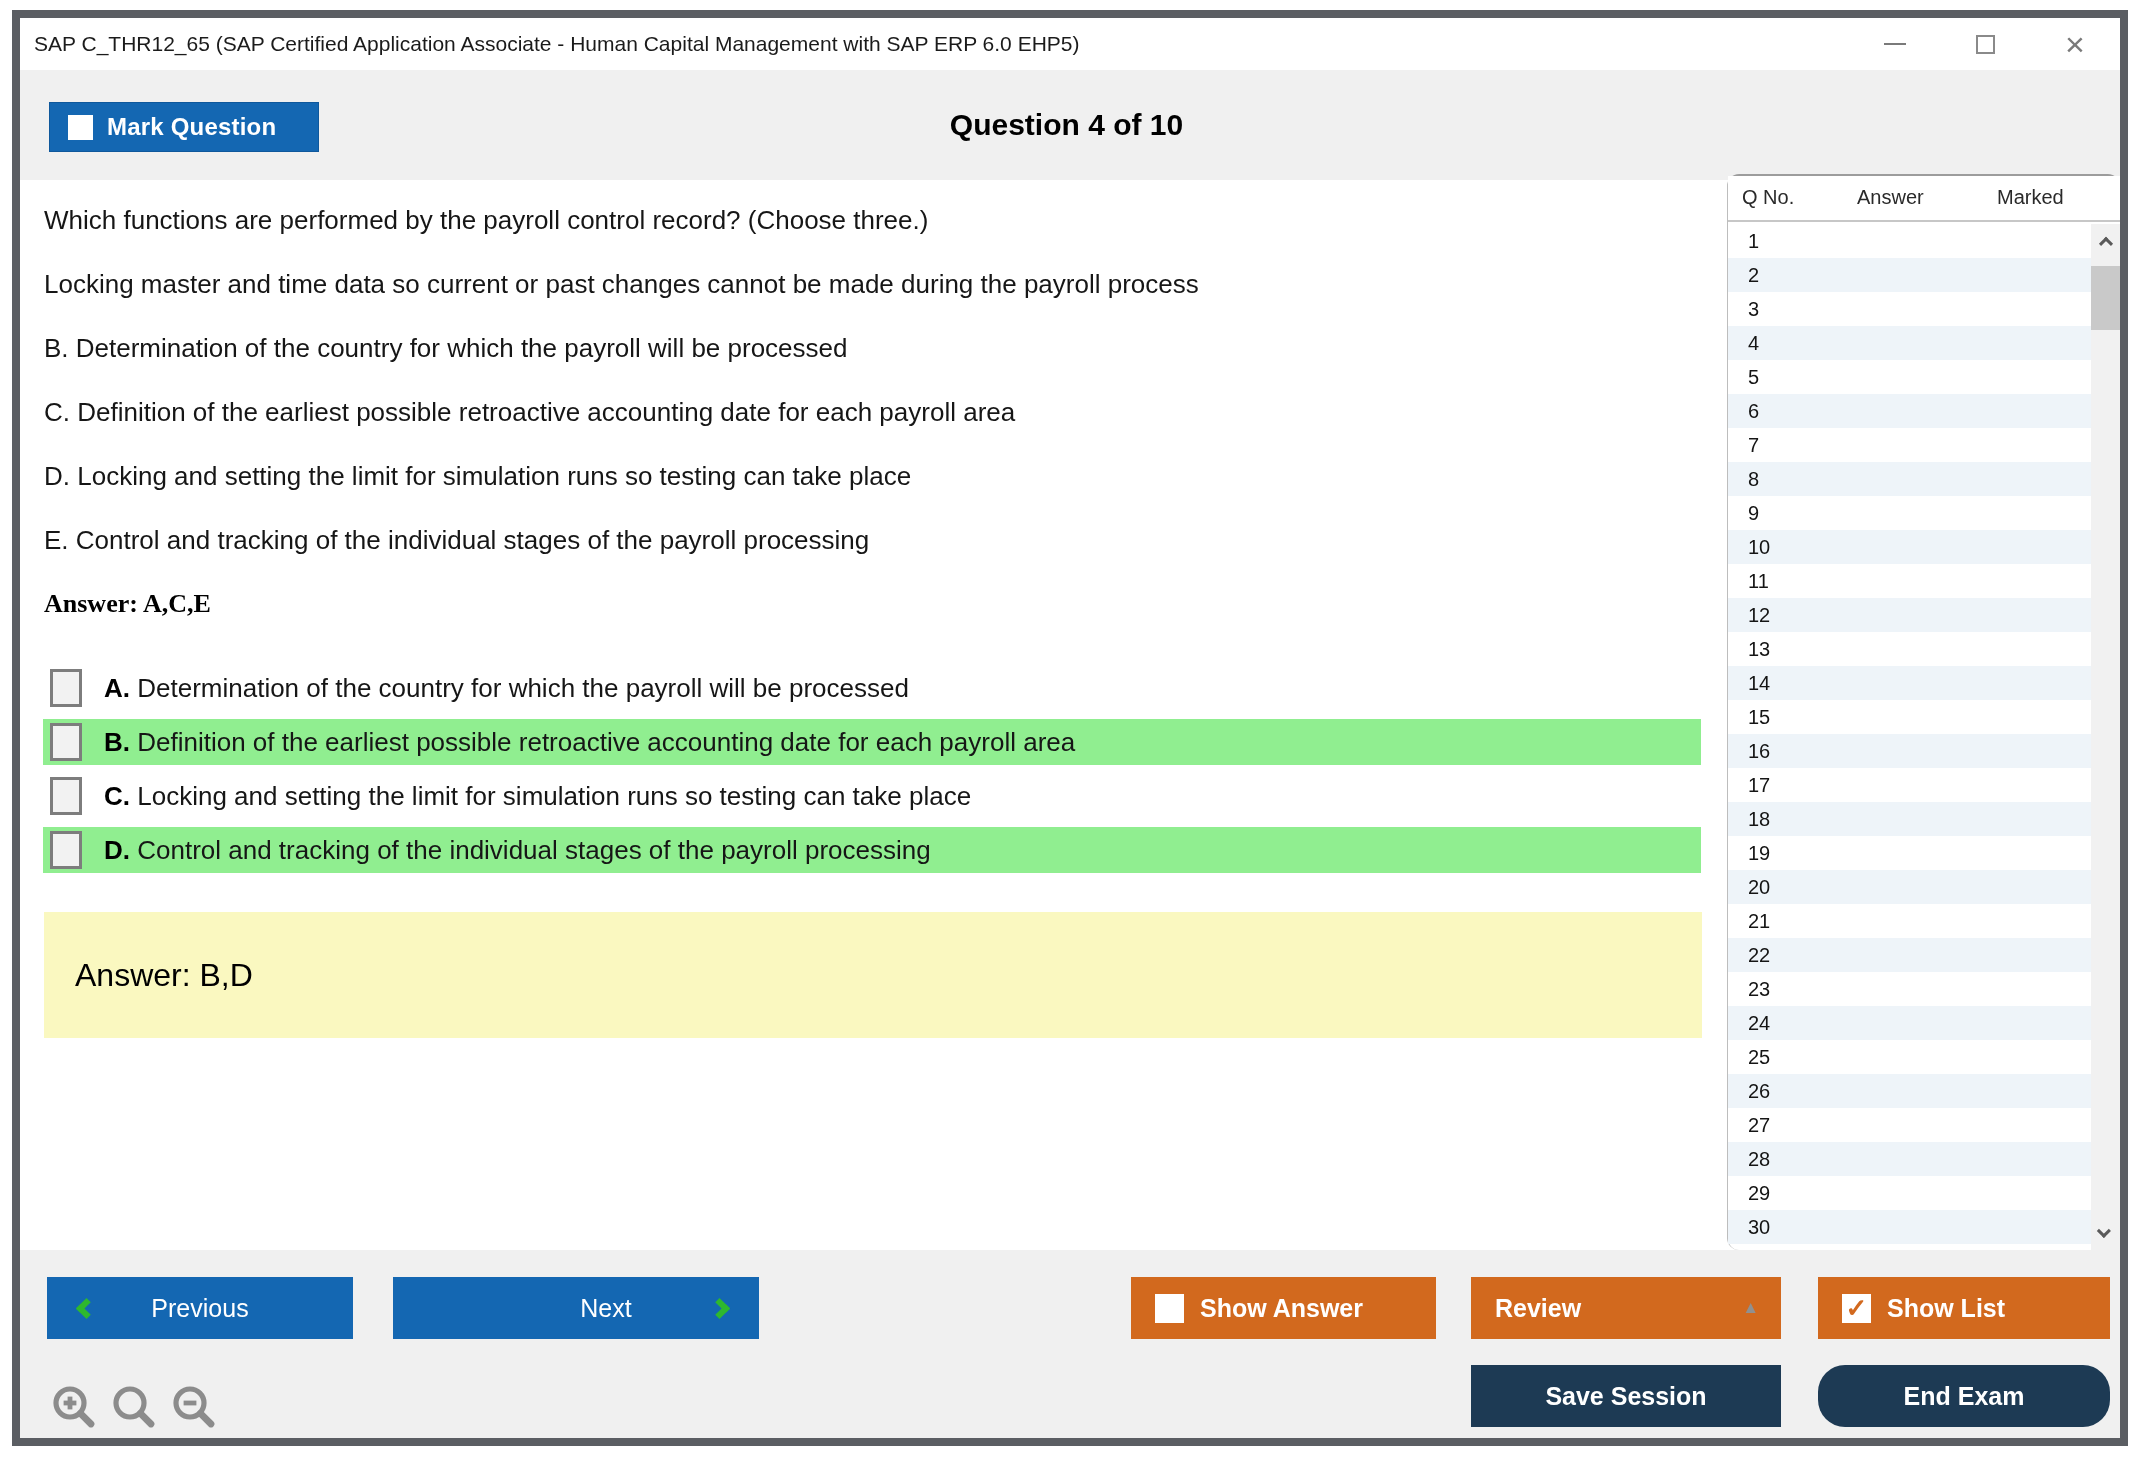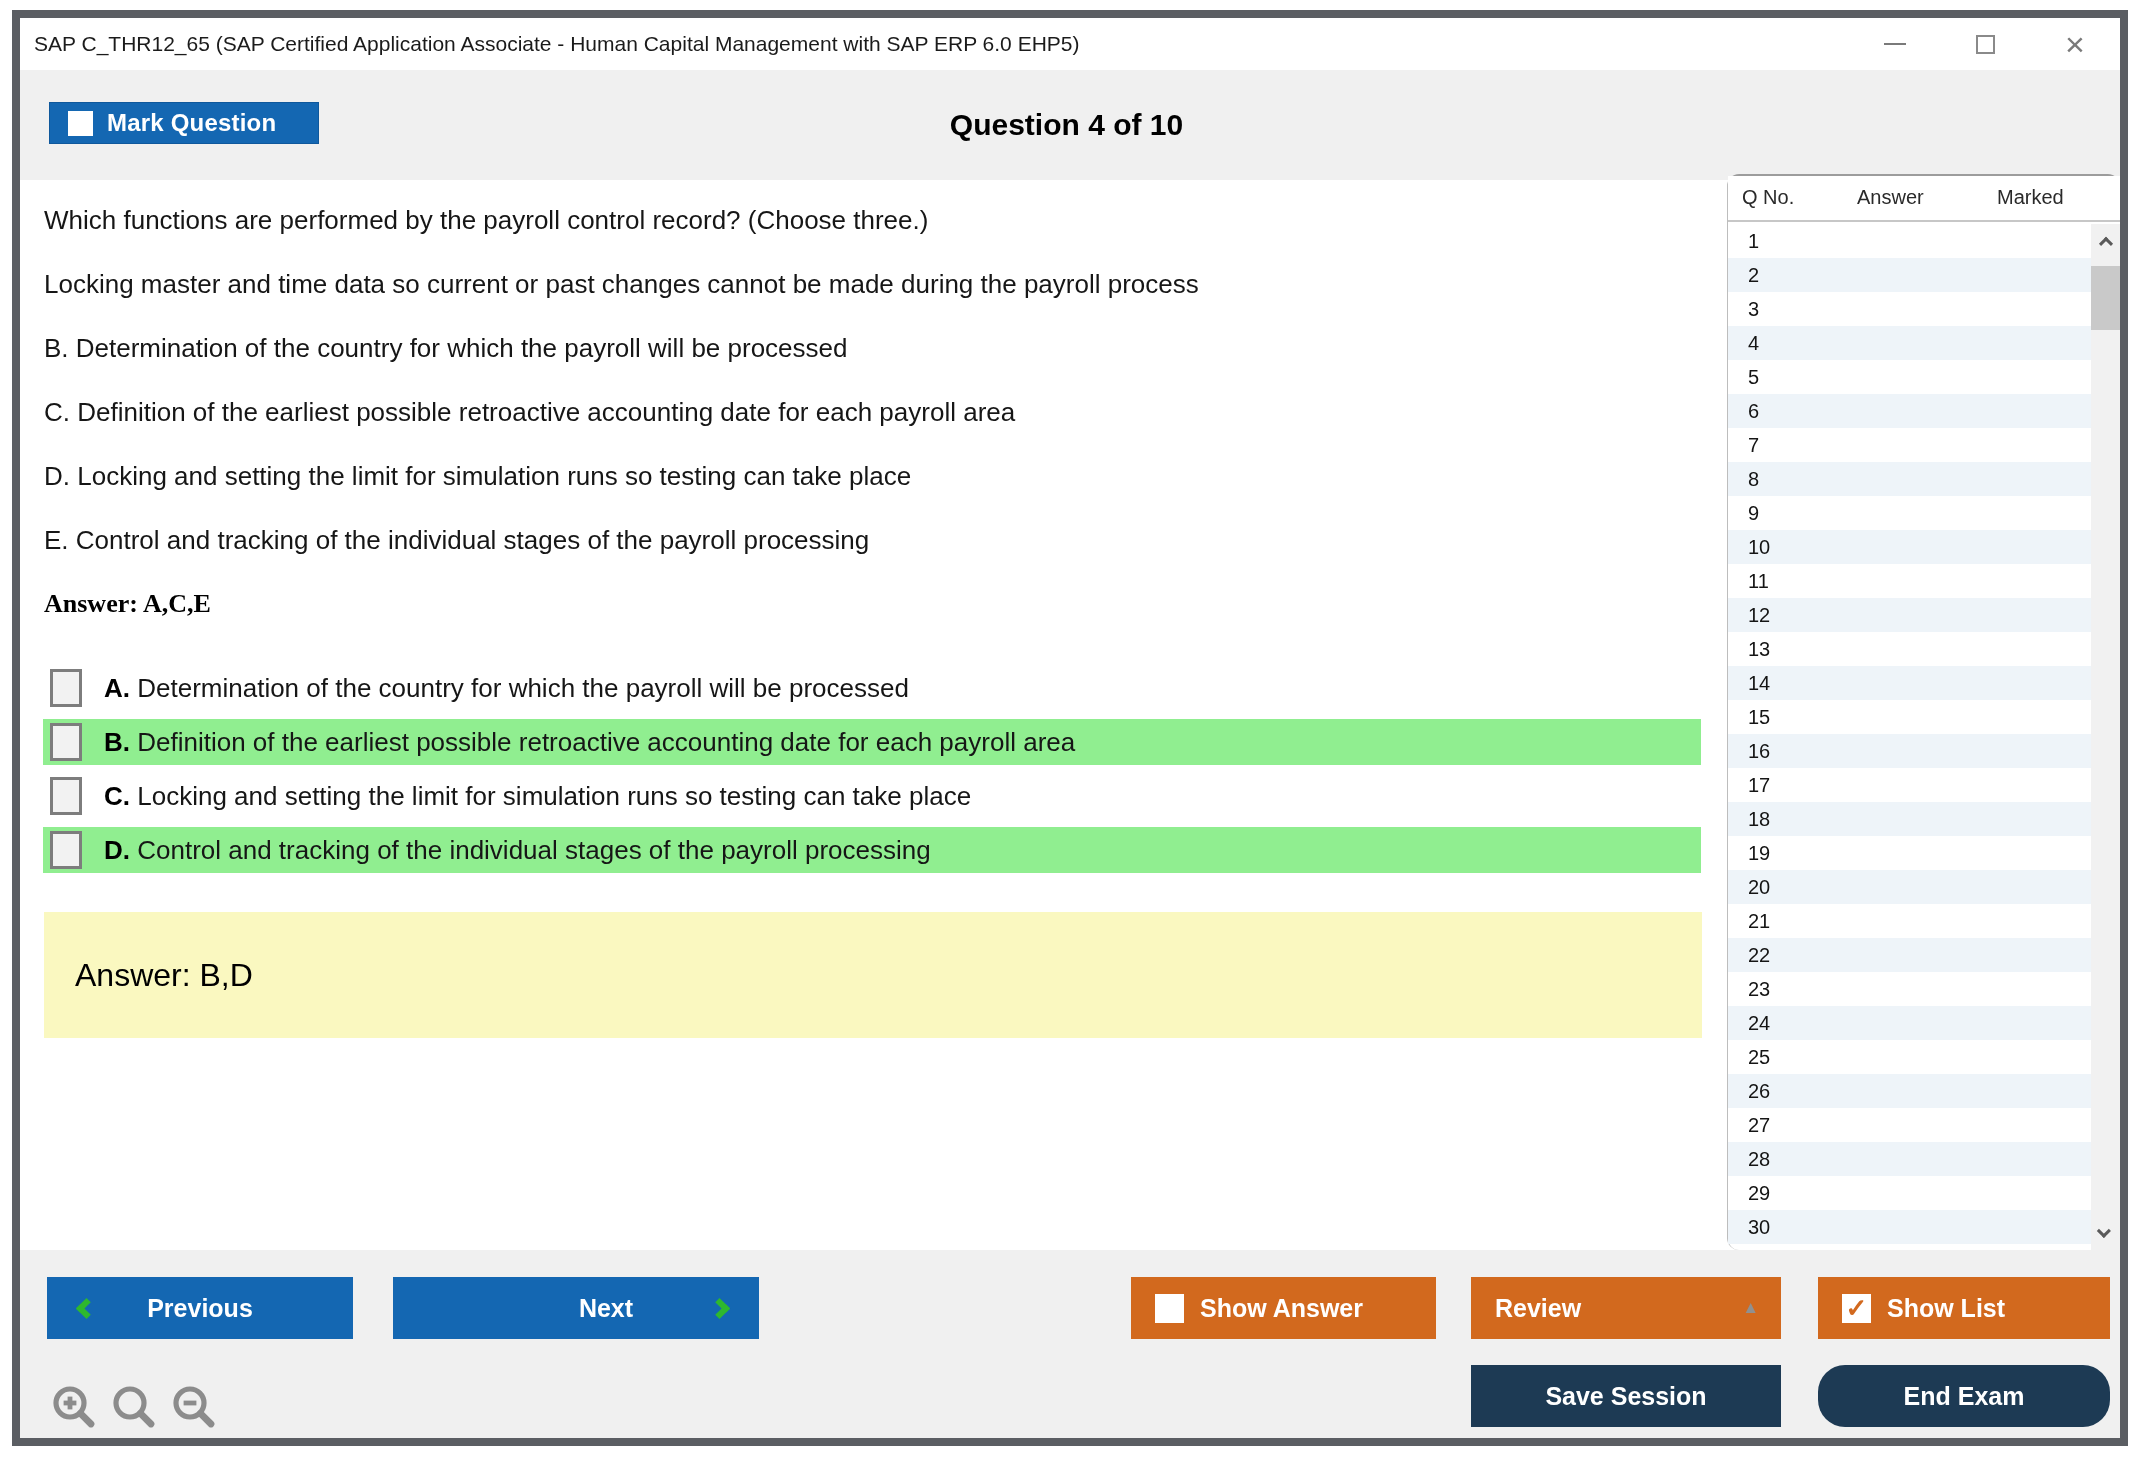--- a/index.html
+++ b/index.html
@@ -22,21 +22,21 @@
   }
   .win-controls { position:absolute; right:26px; top:0; height:100%; display:flex; align-items:center; gap:52px; }
   .win-btn { width:38px; height:38px; display:flex; align-items:center; justify-content:center; cursor:default; }
   .glyph-min { width:22px; height:2px; background:#7a7a7a; display:inline-block; }
   .glyph-max { width:19px; height:19px; border:2px solid #8a8a8a; display:inline-block; }
   .glyph-close { font-size:34px; color:#7a7a7a; line-height:1; font-weight:400; }
 
   
   .header-band { position:relative; height:110px; background:#f0f0f0; flex:0 0 auto; }
   .mark-btn {
-    position:absolute; left:29px; top:32px; width:270px; height:42px;
+    position:absolute; left:29px; top:32px; width:270px; height:50px;
     background:#1467b2; color:#ffffff; display:flex; align-items:center;
     padding-left:18px; gap:14px; border:1px solid #0f589c;
   }
   .mark-btn .cb { width:25px; height:25px; background:#ffffff; display:inline-block; }
   .mark-btn .lbl { font-size:24px; font-weight:bold; letter-spacing:0.2px; }
   .q-counter {
     position:absolute; left:0; right:7px; top:0; height:100%;
     display:flex; align-items:center; justify-content:center;
     font-size:30px; font-weight:bold; color:#000;
   }
@@ -84,21 +84,21 @@
   .sb-btn { position:absolute; left:0; width:29px; height:34px; display:flex; align-items:center; justify-content:center; }
   .sb-up { top:0; } .sb-down { bottom:0; }
   .sb-chev { width:10px; height:10px; border-left:3px solid #5a5a5a; border-bottom:3px solid #5a5a5a; display:inline-block; }
   .sb-up .sb-chev { transform:rotate(135deg) translate(2px,-2px); }
   .sb-down .sb-chev { transform:rotate(-45deg) translate(0px,-3px); }
   .sb-thumb { position:absolute; left:0; top:42px; width:29px; height:64px; background:#c9c9c9; }
 
   
   .footer-band { position:relative; flex:1 1 auto; background:#f0f0f0; }
   .btn { position:absolute; height:62px; display:flex; align-items:center; justify-content:center; cursor:default; }
-  .btn-blue { background:#1467b2; color:#fff; font-size:25px; font-weight:bold; }
+  .btn-blue { background:#1467b2; color:#fff; font-size:25px; font-weight:normal; }
   .btn-orange { background:#d2691e; color:#fff; font-size:25px; font-weight:600; }
   .btn-navy { background:#1d3a54; color:#fff; font-size:25px; font-weight:600; }
 
   .btn-prev { left:27px; top:27px; width:306px; }
   .btn-next { left:373px; top:27px; width:366px;text-align:right; }
   .btn-show-answer { left:1111px; top:27px; width:305px; justify-content:flex-start; padding-left:24px; gap:16px; }
   .btn-review { left:1451px; top:27px; width:310px; justify-content:flex-start; padding-left:24px; }
   .btn-show-list { left:1798px; top:27px; width:292px; justify-content:flex-start; padding-left:24px; gap:16px; }
   .btn-save { left:1451px; top:115px; width:310px; }
   .btn-end { left:1798px; top:115px; width:292px;border-radius:27px; }

